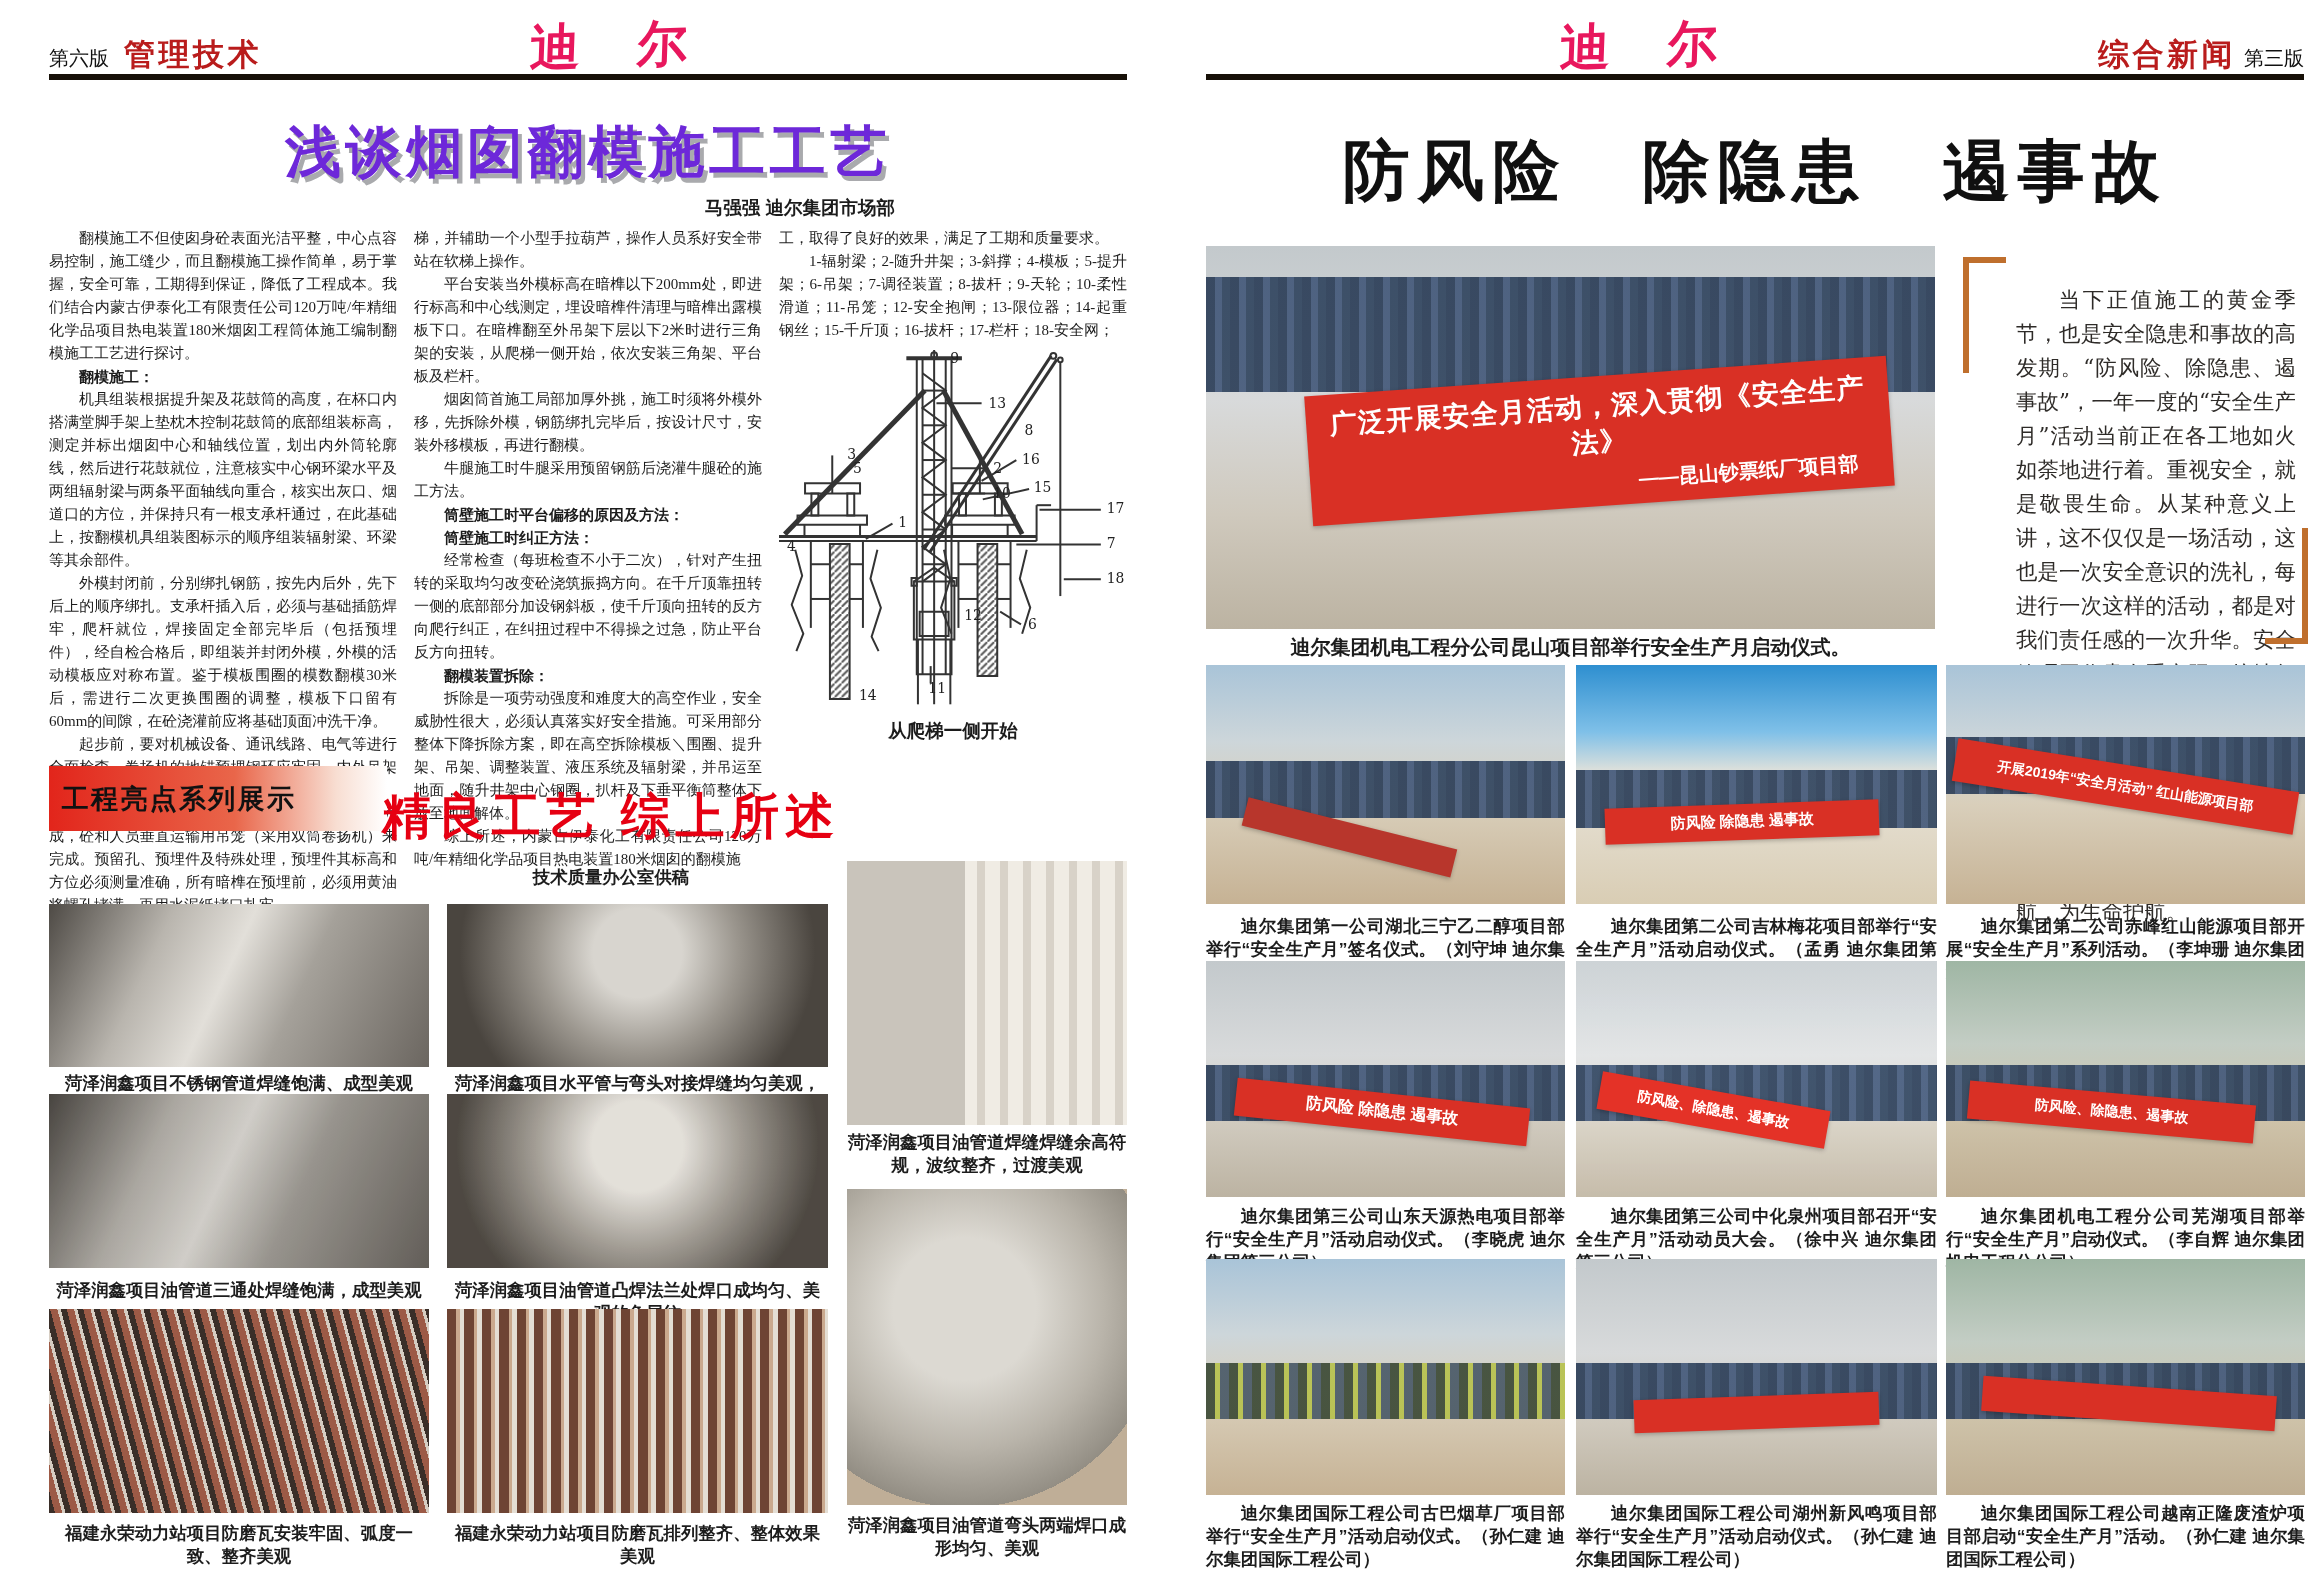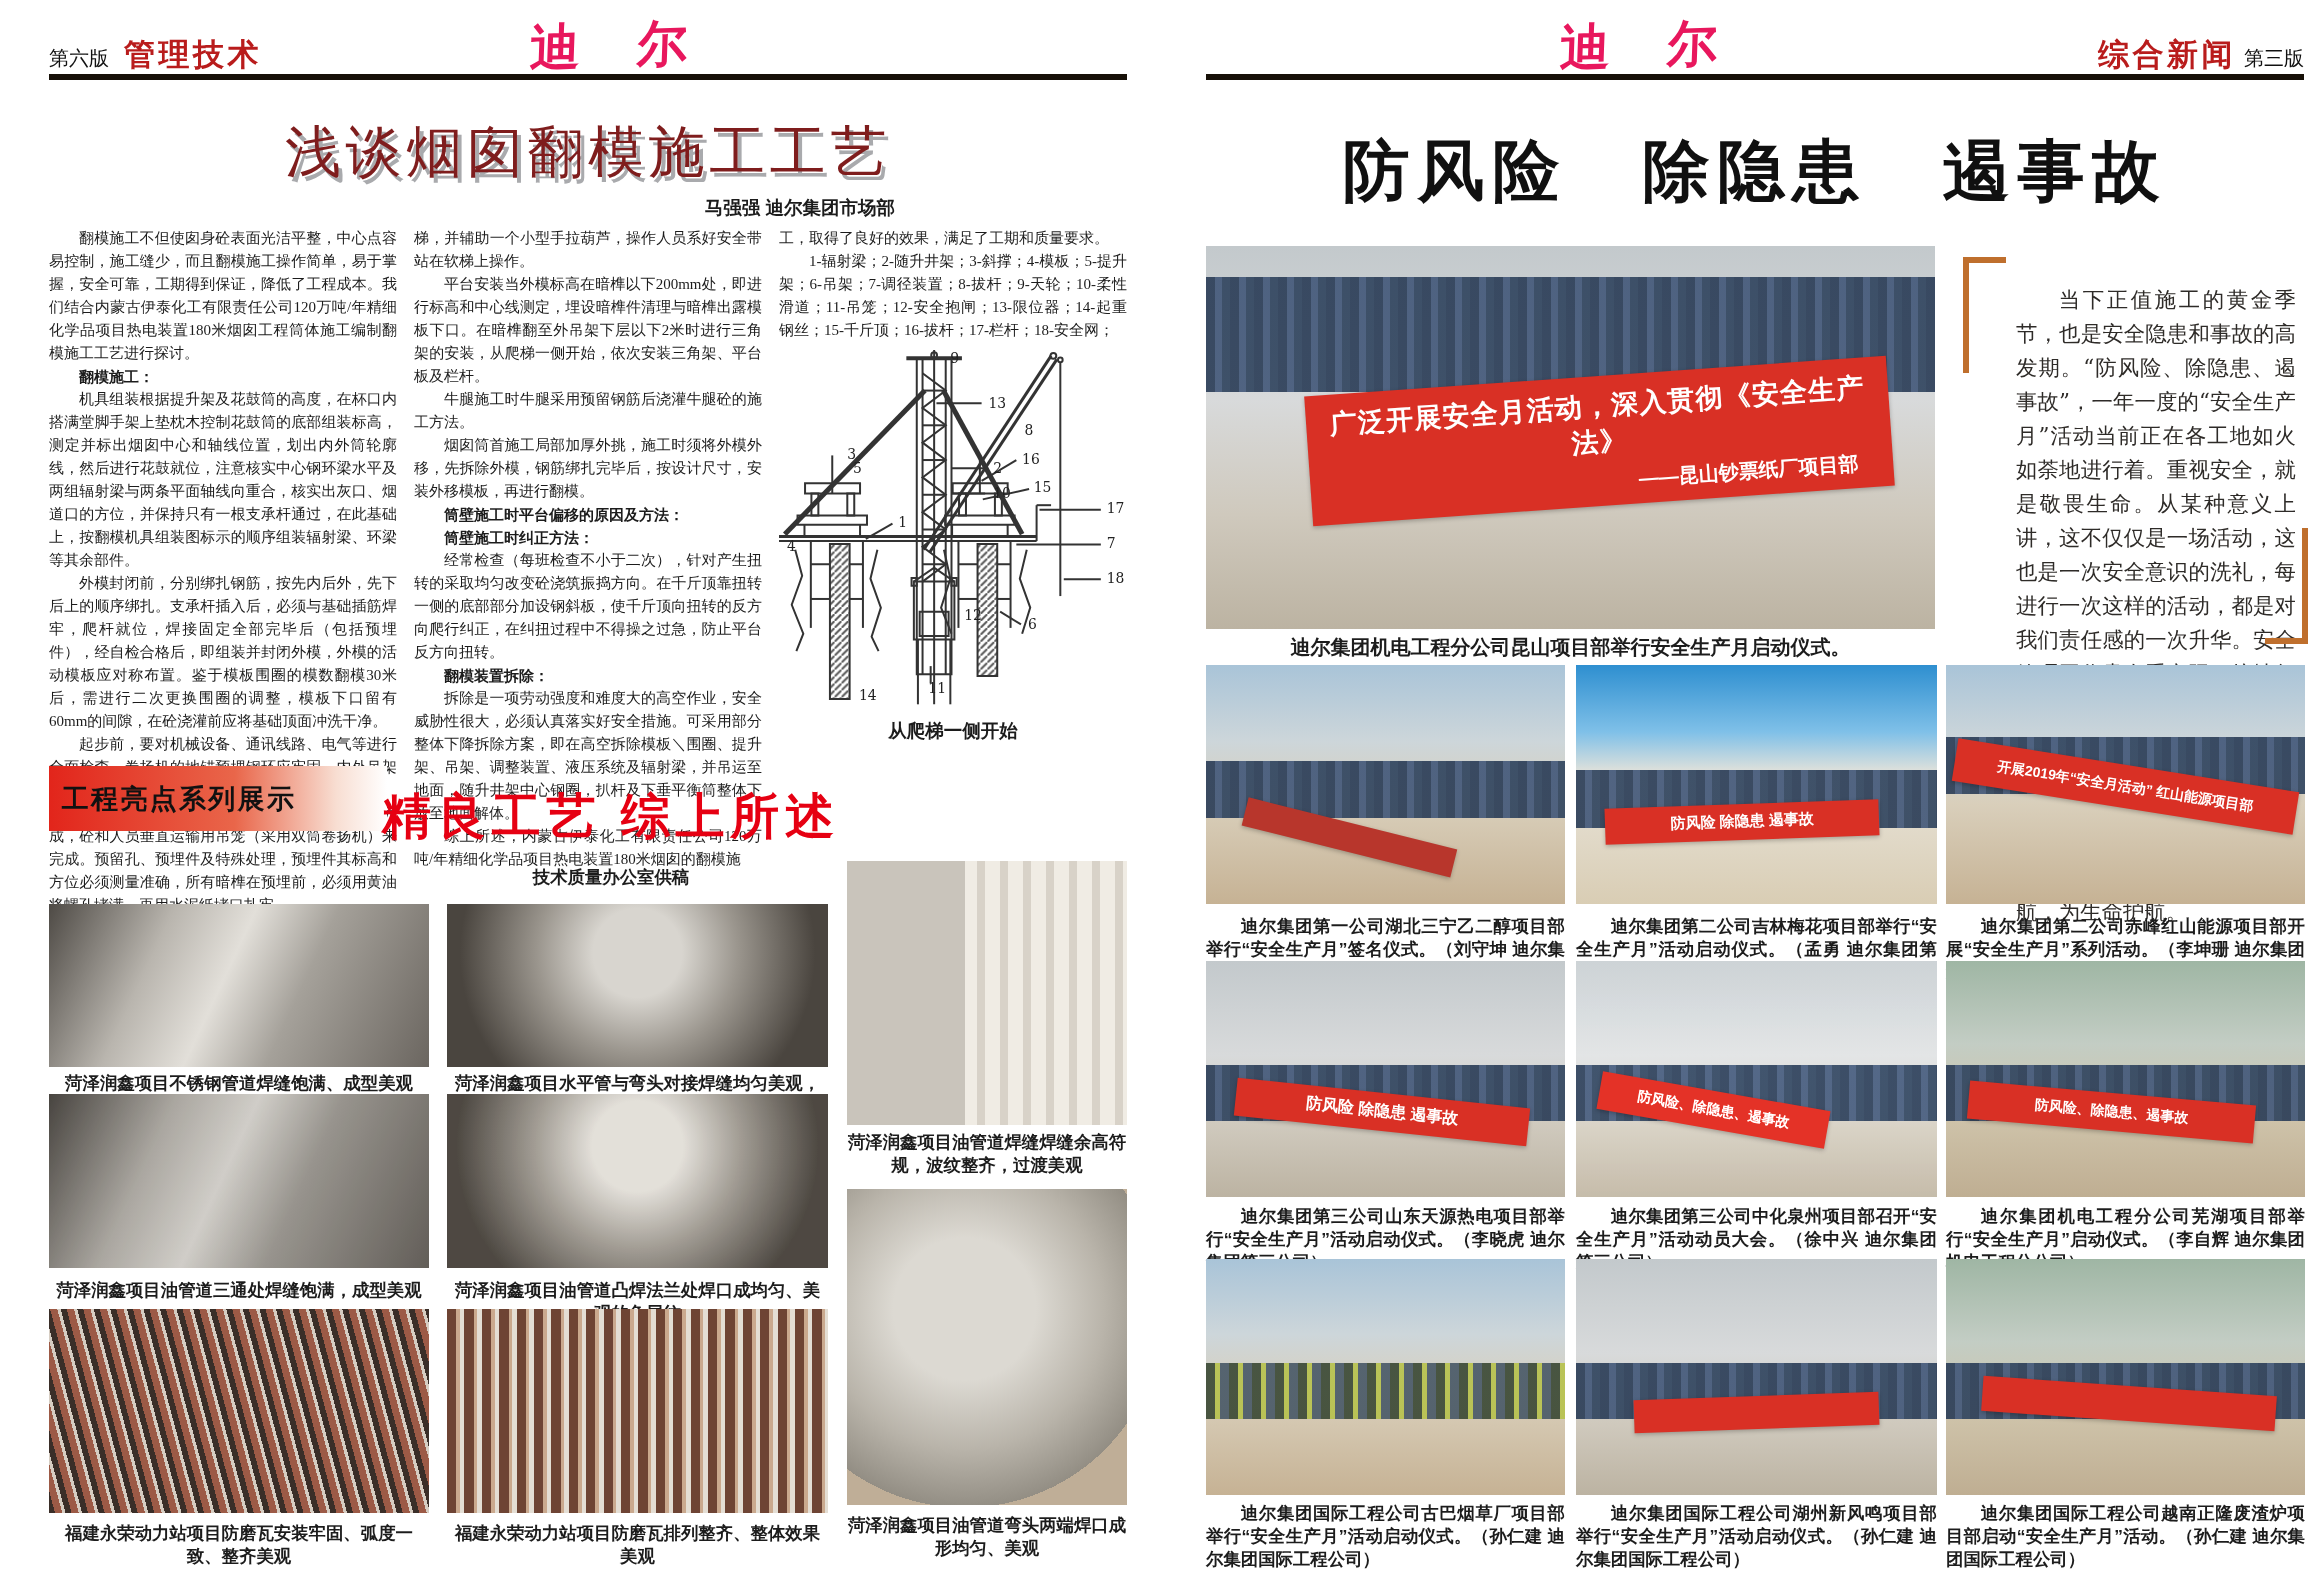--- a/index.html
+++ b/index.html
@@ -7,21 +7,21 @@
           font-family:"Liberation Serif","DejaVu Serif",serif;color:#1c1c1c;}
   .abs{position:absolute;}
   .sans{font-family:"Liberation Sans","DejaVu Sans",sans-serif;}
   
   .edition{font-size:20px;color:#111;}
   .section-red{font-size:31px;font-weight:bold;color:#b91c1c;letter-spacing:3.5px;}
   .logo{font-size:50px;font-weight:bold;color:#e8175d;letter-spacing:20px;
         font-family:"DejaVu Serif",serif;transform:rotate(-2deg) skewX(-4deg);}
   .rule{background:#171008;height:5.8px;}
   
-  .art-title{font-size:56px;font-weight:normal;color:#7f1d1d;letter-spacing:4.6px;
+  .art-title{font-size:56px;font-weight:bold;color:#6d28d9;letter-spacing:4.6px;
              text-shadow:4px 4.6px 0 #a9aaad;}
   .byline{font-size:18.5px;font-weight:bold;}
   .col{font-size:15px;line-height:23px;text-align:justify;}
   .col p{margin:0;text-indent:2em;}
   .col p.noind{text-indent:0;}
   .col p.sub{font-weight:bold;font-family:"Liberation Sans",sans-serif;}
   .fig-cap{font-size:18.5px;font-weight:bold;text-align:center;}
   .dlabel{font:24px "DejaVu Serif",serif;fill:#222;}
   svg line,svg polyline,svg path,svg rect,svg circle{vector-effect:non-scaling-stroke;}
   
@@ -83,22 +83,22 @@
       <p>机具组装根据提升架及花鼓筒的高度，在杯口内搭满堂脚手架上垫枕木控制花鼓筒的底部组装标高，测定并标出烟囱中心和轴线位置，划出内外筒轮廓线，然后进行花鼓就位，注意核实中心钢环梁水平及两组辐射梁与两条平面轴线向重合，核实出灰口、烟道口的方位，并保持只有一根支承杆通过，在此基础上，按翻模机具组装图标示的顺序组装辐射梁、环梁等其余部件。</p>
       <p>外模封闭前，分别绑扎钢筋，按先内后外，先下后上的顺序绑扎。支承杆插入后，必须与基础插筋焊牢，爬杆就位，焊接固定全部完毕后（包括预埋件），经自检合格后，即组装并封闭外模，外模的活动模板应对称布置。鉴于模板围圈的模数翻模30米后，需进行二次更换围圈的调整，模板下口留有60mm的间隙，在砼浇灌前应将基础顶面冲洗干净。</p>
       <p>起步前，要对机械设备、通讯线路、电气等进行全面检查，卷扬机的地锚预埋钢环应牢固，内外吊架及安全网在翻模至可装高度时应及时组装就位。</p>
       <p>砼进行垂直运输，钢筋垂直运输由外扒杆吊来完成，砼和人员垂直运输用吊笼（采用双筒卷扬机）来完成。预留孔、预埋件及特殊处理，预埋件其标高和方位必须测量准确，所有暗榫在预埋前，必须用黄油将螺孔堵满，再用水泥纸堵口扎牢。</p>
       <p>爬梯安装时，在操作平台下挂一个安全绳结的软</p>
     </div>
 
     <div class="abs col" style="left:365px;top:227px;width:348px;height:539px;">
       <p class="noind">梯，并辅助一个小型手拉葫芦，操作人员系好安全带站在软梯上操作。</p>
       <p>平台安装当外模标高在暗榫以下200mm处，即进行标高和中心线测定，埋设暗榫件清理与暗榫出露模板下口。在暗榫翻至外吊架下层以下2米时进行三角架的安装，从爬梯一侧开始，依次安装三角架、平台板及栏杆。</p>
+      <p>烟囱筒首施工局部加厚外挑，施工时须将外模外移，先拆除外模，钢筋绑扎完毕后，按设计尺寸，安装外移模板，再进行翻模。</p>
       <p>牛腿施工时牛腿采用预留钢筋后浇灌牛腿砼的施工方法。</p>
-      <p>烟囱筒首施工局部加厚外挑，施工时须将外模外移，先拆除外模，钢筋绑扎完毕后，按设计尺寸，安装外移模板，再进行翻模。</p>
       <p class="sub">筒壁施工时平台偏移的原因及方法：</p>
       <p class="sub">筒壁施工时纠正方法：</p>
       <p>经常检查（每班检查不小于二次），针对产生扭转的采取均匀改变砼浇筑振捣方向。在千斤顶靠扭转一侧的底部部分加设钢斜板，使千斤顶向扭转的反方向爬行纠正，在纠扭过程中不得操之过急，防止平台反方向扭转。</p>
       <p class="sub">翻模装置拆除：</p>
       <p>拆除是一项劳动强度和难度大的高空作业，安全威胁性很大，必须认真落实好安全措施。可采用部分整体下降拆除方案，即在高空拆除模板＼围圈、提升架、吊架、调整装置、液压系统及辐射梁，并吊运至地面，随升井架中心钢圈，扒杆及下垂平衡筒整体下放至地面解体。</p>
       <p>综上所述，内蒙古伊泰化工有限责任公司120万吨/年精细化学品项目热电装置180米烟囱的翻模施</p>
     </div>
 
     <div class="abs col" style="left:730px;top:227px;width:348px;height:539px;">
       <p class="noind">工，取得了良好的效果，满足了工期和质量要求。</p>

